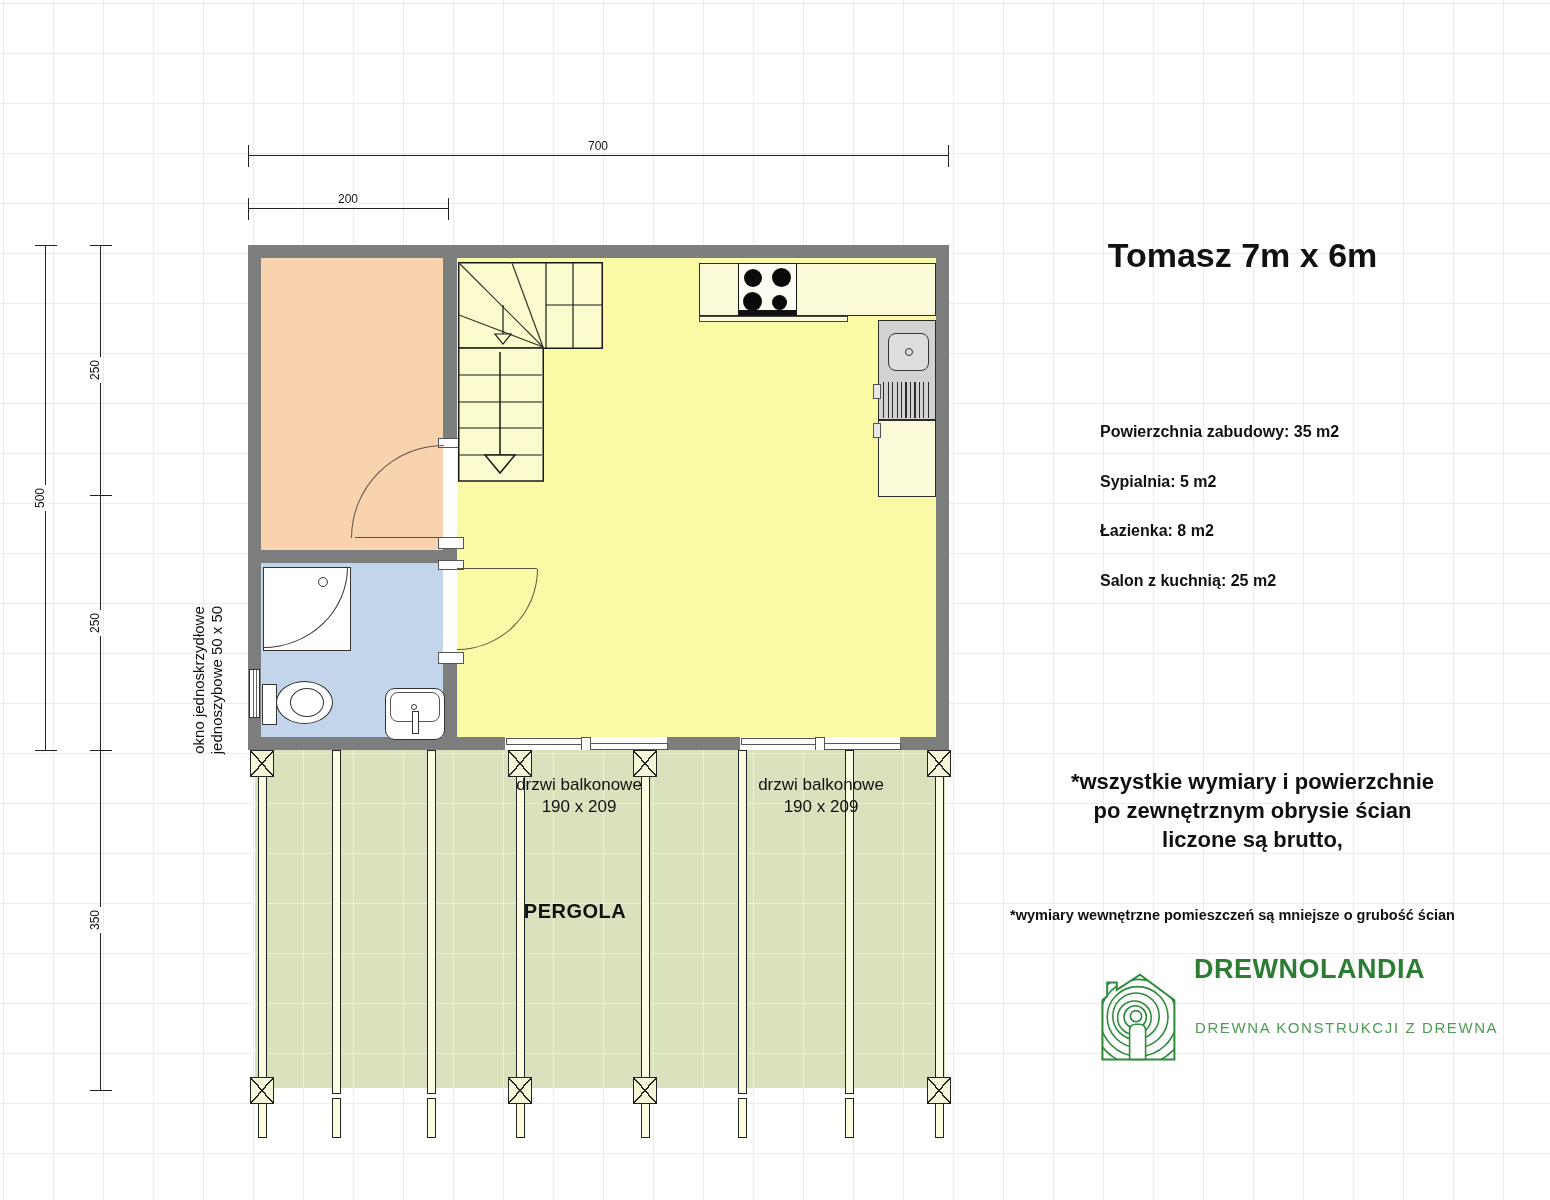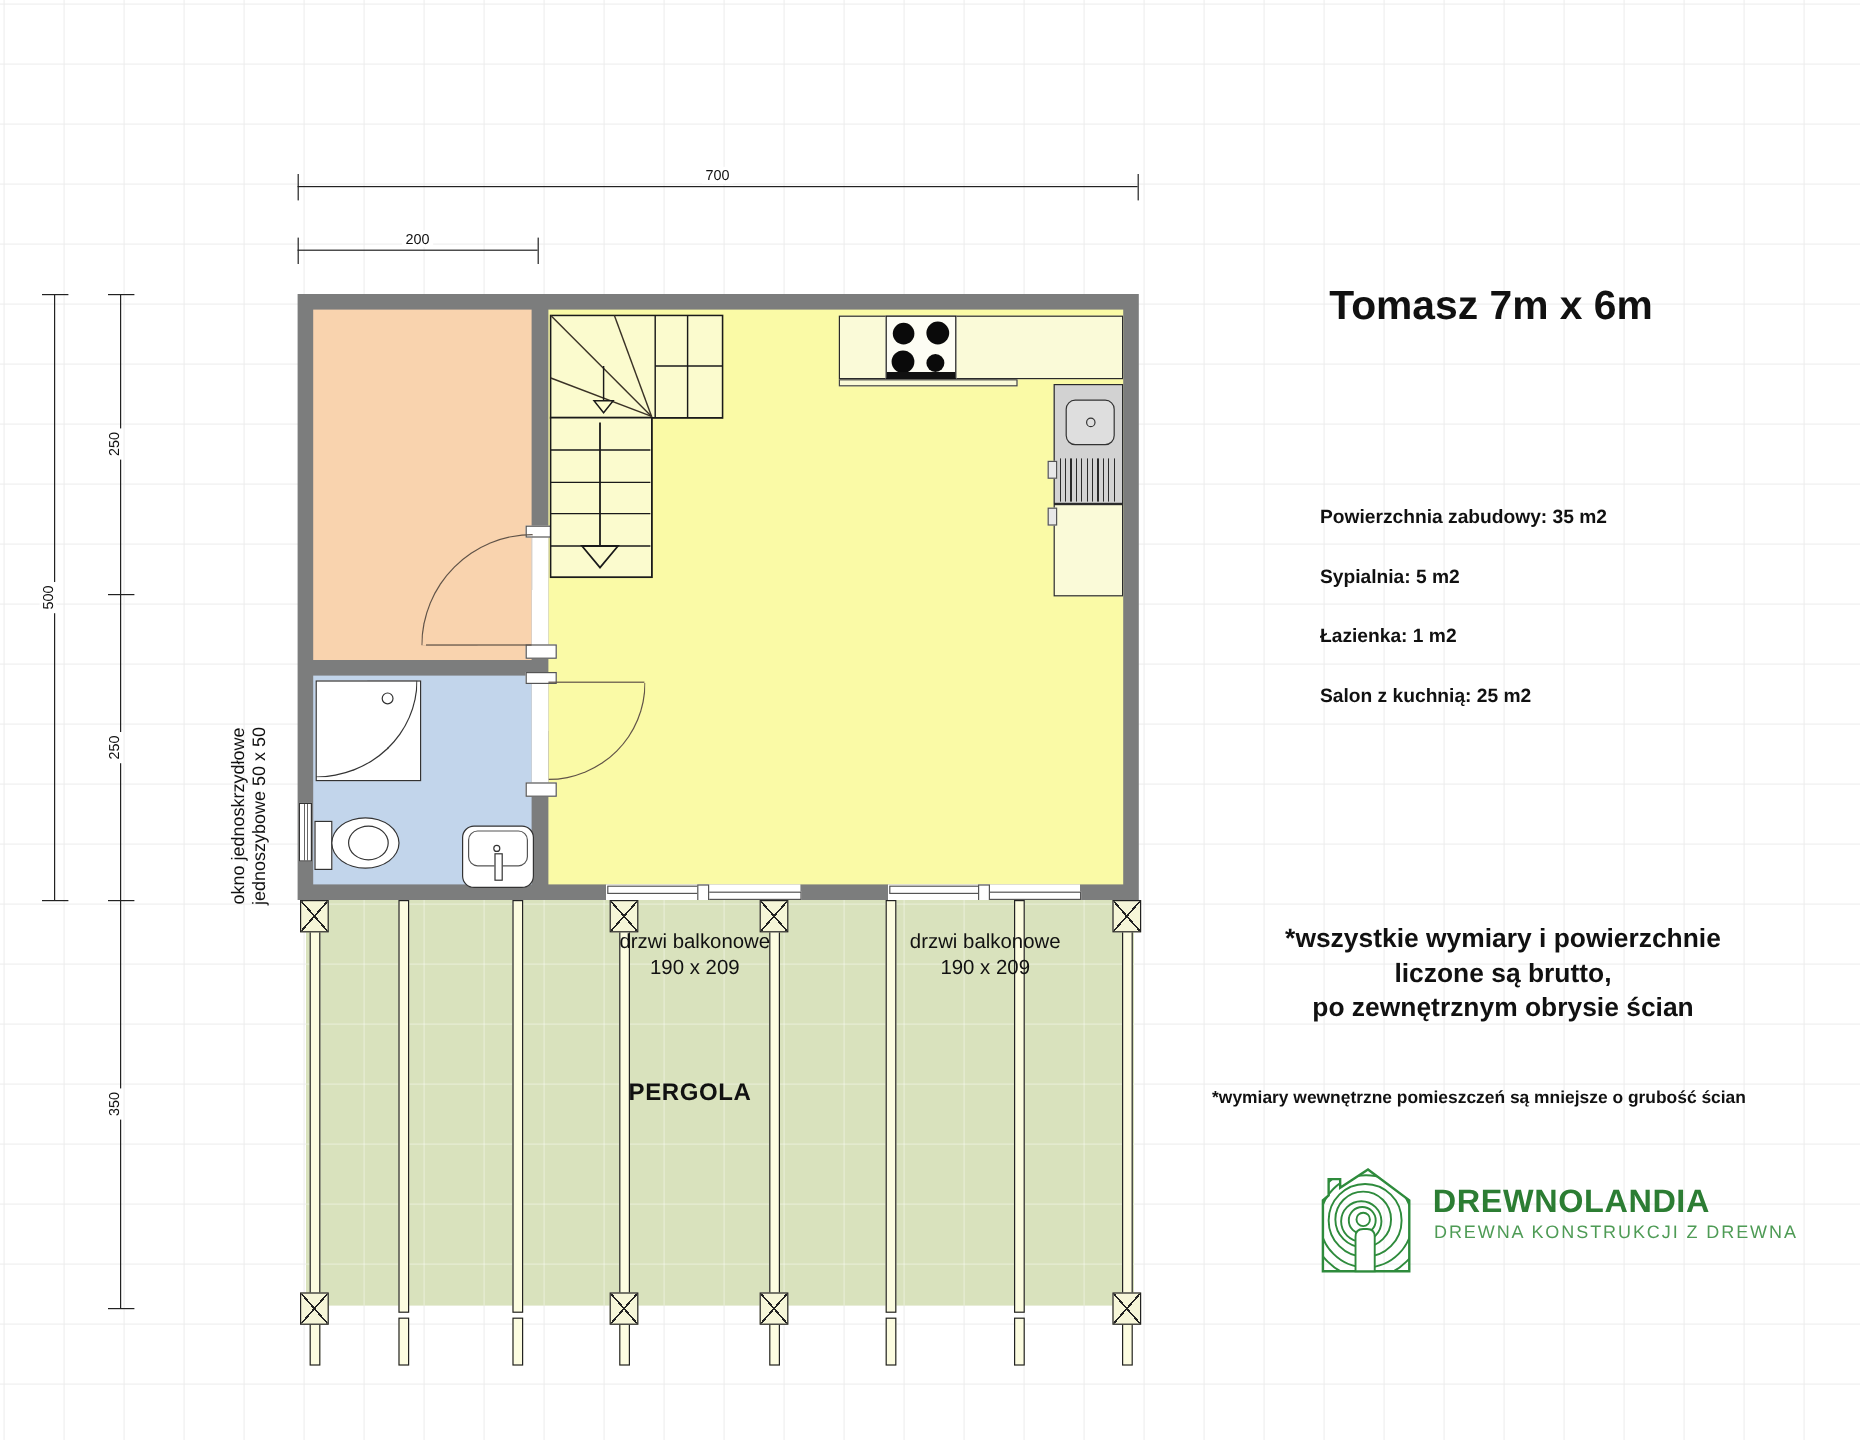--- a/index.html
+++ b/index.html
@@ -214,27 +214,27 @@
 </div>
 
 <div class="pergola-label" style="left:460px;top:900px;width:230px;text-align:center;">PERGOLA</div>
 
 <div class="title" style="left:1040px;top:234px;width:405px;">
   <div>Tomasz 7m x 6m</div>
 </div>
 
 <div class="info-row" style="left:1100px;top:423px;">Powierzchnia zabudowy: 35 m2</div>
 <div class="info-row" style="left:1100px;top:473px;">Sypialnia: 5 m2</div>
-<div class="info-row" style="left:1100px;top:522px;">Łazienka: 1 m2</div>
+<div class="info-row" style="left:1100px;top:522px;">Łazienka: 8 m2</div>
 <div class="info-row" style="left:1100px;top:572px;">Salon z kuchnią: 25 m2</div>
 
 <div class="note-big" style="left:1030px;top:767px;width:445px;">
   <div>*wszystkie wymiary i powierzchnie</div>
+  <div>po zewnętrznym obrysie ścian</div>
   <div>liczone są brutto,</div>
-  <div>po zewnętrznym obrysie ścian</div>
 </div>
 
 <div class="note-small" style="left:1010px;top:907px;width:445px;">*wymiary wewnętrzne pomieszczeń są mniejsze o grubość ścian</div>
 
 <svg class="abs" style="left:1096px;top:973px;" width="88" height="88" viewBox="0 0 110 110">
   <defs>
     <clipPath id="houseclip">
       <path d="M8,108 L8,34 L14,29 L14,12 L26,12 L26,21 L55,2 L98,34 L98,108 Z"></path>
     </clipPath>
   </defs>
@@ -243,14 +243,14 @@
     <circle cx="49" cy="55" r="14"></circle>
     <circle cx="48" cy="56" r="21"></circle>
     <circle cx="50" cy="54" r="29"></circle>
     <circle cx="52" cy="55" r="38"></circle>
     <circle cx="53" cy="56" r="48"></circle>
     <circle cx="54" cy="57" r="58"></circle>
   </g>
   <path d="M8,108 L8,34 L14,29 L14,12 L26,12 L26,21 L55,2 L98,34 L98,108 Z" fill="none" stroke="#2e8b3c" stroke-width="2.5"></path>
   <path d="M42,108 L42,72 Q42,64 50,64 L54,64 Q62,64 62,72 L62,108 Z" fill="#ffffff" stroke="#2e8b3c" stroke-width="2"></path>
 </svg>
-<div class="logo-name" style="left:1194px;top:986px;">DREWNOLANDIA</div>
+<div class="logo-name" style="left:1194px;top:954px;">DREWNOLANDIA</div>
 <div class="logo-tagline" style="left:1195px;top:1019px;">DREWNA KONSTRUKCJI Z DREWNA</div>
 
 </body></html>

